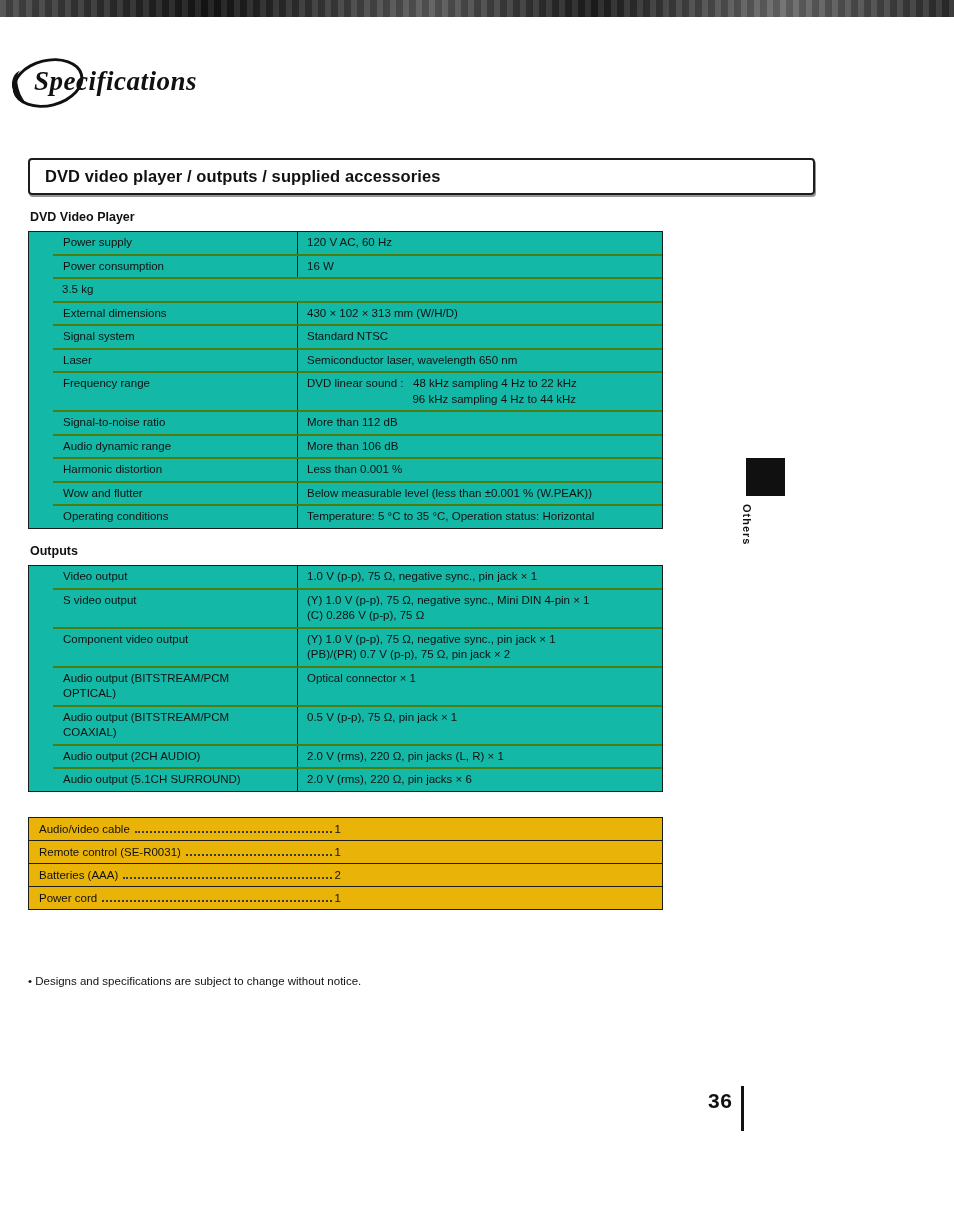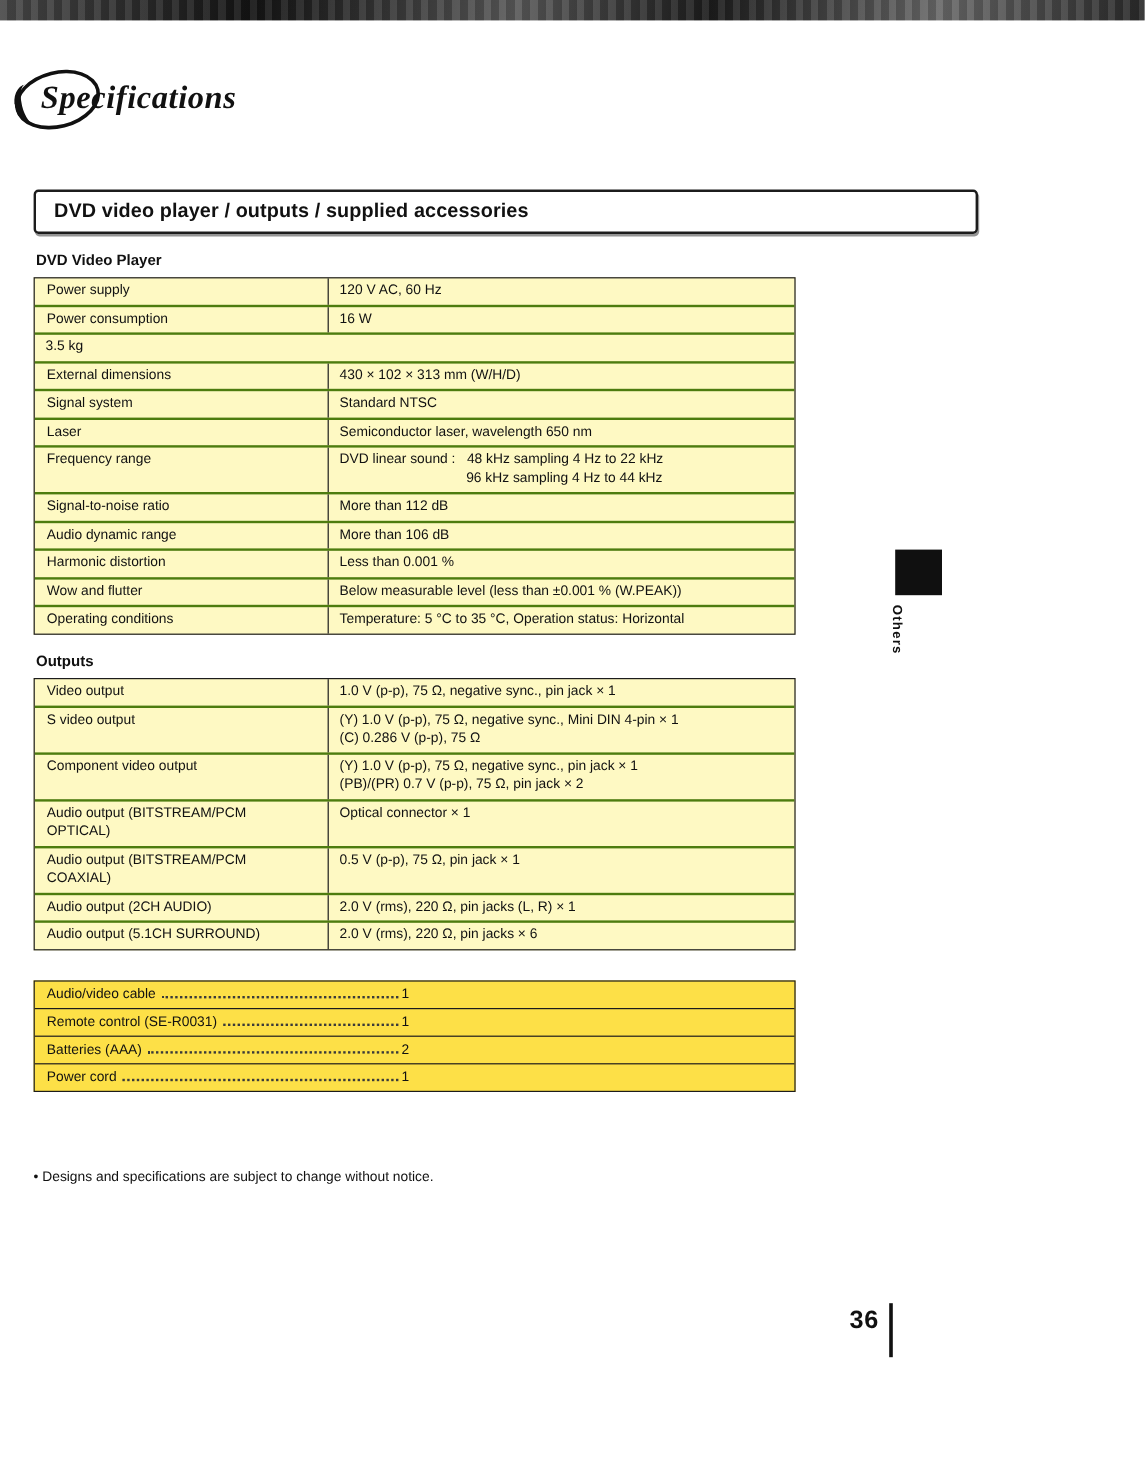--- a/index.html
+++ b/index.html
@@ -34,32 +34,32 @@
   
   .heading-box{
     position:absolute;left:28px;top:158px;width:787px;height:37px;box-sizing:border-box;
     border:2px solid #1c1c1c;border-radius:4px;box-shadow:1px 2px 0 rgba(60,60,60,.55);
     display:flex;align-items:center;padding-left:15px;
     font-weight:bold;font-size:16.5px;letter-spacing:.1px;
   }
   
   .section{position:absolute;left:28px;width:635px;}
   .section-label{font-weight:bold;font-size:12.5px;margin:0 0 7px 2px;}
-  .spec-table{border:1.5px solid #1c1c1c;background:#fef9c3;}
+  .spec-table{border:1.5px solid #1c1c1c;background:#14b8a6;padding-left:24px;}
   .spec-row{display:flex;align-items:stretch;}
   .spec-row + .spec-row{border-top:2px solid #4d7c0f;}
   .spec-label{
     width:245px;box-sizing:border-box;border-right:1px solid #1c1c1c;
     padding:3px 8px 3px 10px;font-size:11.5px;line-height:15.5px;white-space:pre-wrap;
   }
   .spec-value{
     flex:1;padding:3px 8px 3px 9px;font-size:11.5px;line-height:15.5px;white-space:pre-wrap;
   }
   
-  .acc-table{border:1.5px solid #1c1c1c;background:#fde047;}
+  .acc-table{border:1.5px solid #1c1c1c;background:#eab308;}
   .acc-row{height:22px;display:flex;align-items:center;padding:0 10px;font-size:11.5px;}
   .acc-row + .acc-row{border-top:1px solid #1c1c1c;}
   .acc-line{display:flex;align-items:baseline;width:302px;}
   .acc-leader{flex:1;border-bottom:2px dotted #3a3a3a;margin:0 3px 3px 5px;min-width:20px;}
   
   .footnote{position:absolute;left:28px;top:975px;font-size:11.5px;}
   
   .page-num-wrap{position:absolute;left:708px;top:1086px;display:flex;align-items:flex-start;}
   .page-num{font-weight:bold;font-size:21px;margin-top:3px;letter-spacing:.5px;}
   .page-bar{width:2.5px;height:45px;background:#111;margin-left:9px;}

